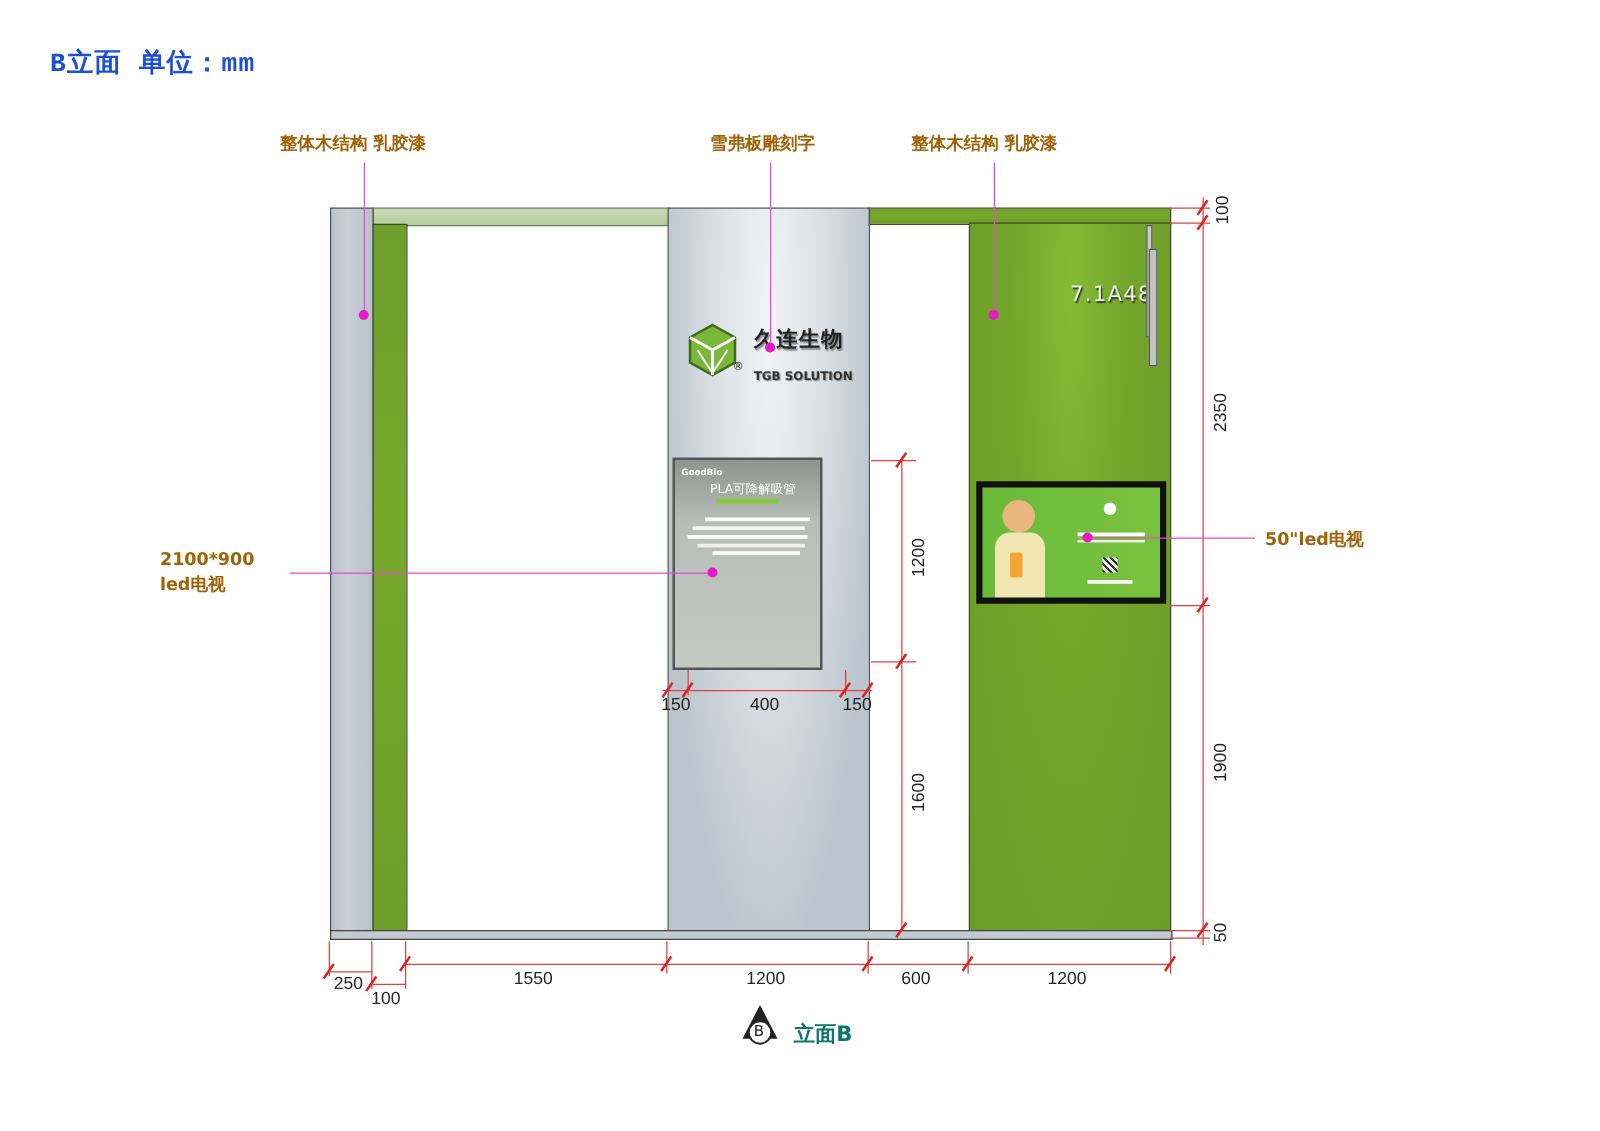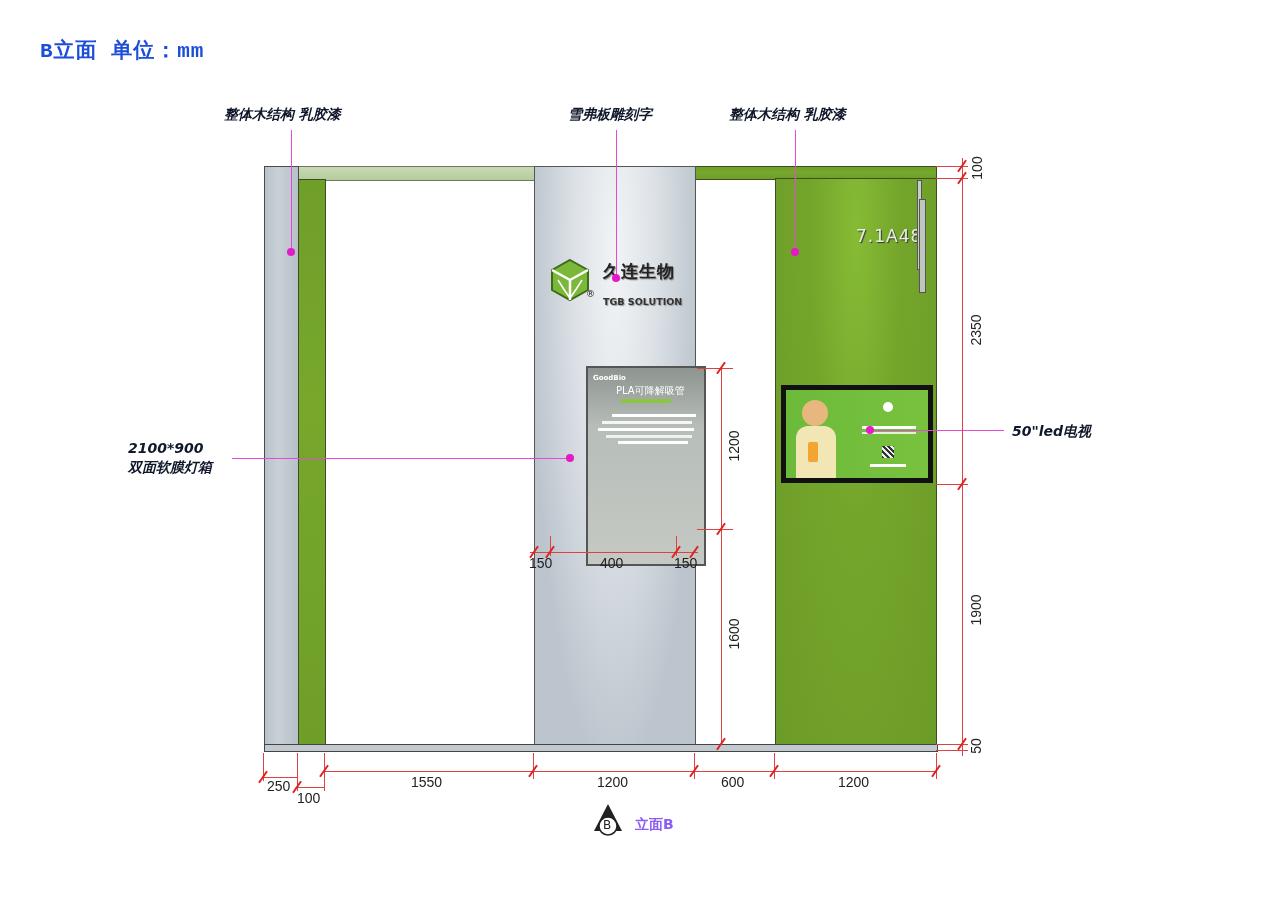--- a/index.html
+++ b/index.html
@@ -1,19 +1,19 @@
 <!DOCTYPE html>
 <html><head>
 <meta charset="utf-8">
 <style>
   html,body{margin:0;padding:0;background:#fff;}
   body{width:1280px;height:905px;position:relative;overflow:hidden;font-family:"DejaVu Sans","Liberation Sans",sans-serif;}
   .abs{position:absolute;}
   .title{left:40px;top:36px;font-size:21px;font-weight:bold;color:#1d4ed8;letter-spacing:1px;font-family:Liberation Mono, monospace;}
-  .note{font-size:14px;font-weight:bold;color:#0f172a;white-space:nowrap;font-style:italic;}
+  .note{font-size:14px;font-weight:bold;color:#a16207;white-space:nowrap;}
   .leader{background:#e34ad6;}
   .dot{width:8px;height:8px;border-radius:50%;background:#e619c8;}
   .dimv{background:#e04040;}
   .dimtxt{font-size:14px;color:#222;font-family:"Liberation Sans","DejaVu Sans",sans-serif;}
   .vtxt{transform:rotate(-90deg);transform-origin:center;}
   .tick{width:2px;height:14px;background:#d22;transform:rotate(35deg);}
   .grey{background:linear-gradient(90deg,#b9c2cb,#c9d0d6 40%,#b7c0c9);border:1px solid #4a4a4a;}
   .green{background:linear-gradient(180deg,#6f9e2a,#77a82c 40%,#6e9e28);border:1px solid #3c4f20;}
 </style>
 </head>
@@ -37,21 +37,21 @@
     <svg width="44" height="44" viewBox="0 0 44 44" style="position:absolute;left:0;top:2px;">
       <polygon points="22,2 40,12 40,32 22,42 4,32 4,12" fill="#7bb83a" stroke="#3e6b1a" stroke-width="2"></polygon>
       <path d="M22,22 L22,42 M22,22 L4,12 M22,22 L40,12" stroke="#fff" stroke-width="2.5" fill="none"></path>
       <path d="M10,22 Q16,32 22,40 M34,22 Q28,32 22,40" stroke="#fff" stroke-width="1.5" fill="none"></path>
     </svg>
     <span class="abs" style="left:38px;top:33px;font-size:9px;color:#222;">®</span>
     <span class="abs" style="left:55px;top:4px;font-size:17px;font-weight:bold;color:#222;letter-spacing:1px;text-shadow:1px 1px 1px #888;">久连生物</span>
     <span class="abs" style="left:55px;top:40px;font-size:9.5px;font-weight:bold;color:#333;text-shadow:1px 1px 1px #999;">TGB SOLUTION</span>
   </div>
 
-  <div class="abs" style="left:586px;top:366px;width:120px;height:200px;background:linear-gradient(180deg,#8e9590,#b7bdb8 30%,#c4c9c4);border:2px solid #555;box-sizing:border-box;">
+  <div class="abs" style="left:538px;top:366px;width:120px;height:170px;background:linear-gradient(180deg,#8e9590,#b7bdb8 30%,#c4c9c4);border:2px solid #555;box-sizing:border-box;">
     <span class="abs" style="left:5px;top:6px;font-size:7px;color:#fff;font-weight:bold;">GoodBio</span>
     <span class="abs" style="left:28px;top:16px;font-size:10px;color:#fff;">PLA可降解吸管</span>
     <div class="abs" style="left:33px;top:31px;width:50px;height:4px;background:#8cc63f;"></div>
     <div class="abs" style="left:10px;top:44px;width:100px;height:34px;">
       <div class="abs" style="left:14px;top:2px;width:84px;height:3px;background:#fff;"></div>
       <div class="abs" style="left:4px;top:9px;width:90px;height:3px;background:#f5f5f5;"></div>
       <div class="abs" style="left:0;top:16px;width:96px;height:3px;background:#fff;"></div>
       <div class="abs" style="left:8px;top:23px;width:86px;height:3px;background:#f0f0f0;"></div>
       <div class="abs" style="left:20px;top:29px;width:70px;height:3px;background:#fff;"></div>
     </div>
@@ -85,21 +85,21 @@
 
   <span class="abs note" style="left:568px;top:106px;">雪弗板雕刻字</span>
   <div class="abs leader" style="left:616px;top:130px;width:1px;height:148px;"></div>
   <div class="abs dot" style="left:612px;top:274px;"></div>
 
   <span class="abs note" style="left:729px;top:106px;">整体木结构 乳胶漆</span>
   <div class="abs leader" style="left:795px;top:130px;width:1px;height:122px;"></div>
   <div class="abs dot" style="left:791px;top:248px;"></div>
 
   <span class="abs note" style="left:128px;top:440px;">2100*900</span>
-  <span class="abs note" style="left:128px;top:459px;">双面软膜灯箱</span>
+  <span class="abs note" style="left:128px;top:459px;">led电视</span>
   <div class="abs leader" style="left:232px;top:458px;width:338px;height:1px;"></div>
   <div class="abs dot" style="left:566px;top:454px;"></div>
 
   <span class="abs note" style="left:1012px;top:423px;">50"led电视</span>
   <div class="abs leader" style="left:870px;top:430px;width:134px;height:1px;"></div>
   <div class="abs dot" style="left:866px;top:426px;"></div>
 
   <div class="abs dimv" style="left:962px;top:158px;width:1px;height:598px;"></div>
   <div class="abs dimv" style="left:936px;top:166px;width:32px;height:1px;"></div>
   <div class="abs dimv" style="left:936px;top:178px;width:32px;height:1px;"></div>
@@ -158,15 +158,15 @@
   <span class="abs dimtxt" style="left:597px;top:774px;">1200</span>
   <span class="abs dimtxt" style="left:721px;top:774px;">600</span>
   <span class="abs dimtxt" style="left:838px;top:774px;">1200</span>
 
   <div class="abs" style="left:593px;top:803px;width:110px;height:36px;">
     <svg width="30" height="34" viewBox="0 0 30 34" style="position:absolute;left:0;top:0;">
       <polygon points="15,1 29,28 1,28" fill="#222"></polygon>
       <circle cx="15" cy="23" r="9" fill="#fff" stroke="#222" stroke-width="1.5"></circle>
     </svg>
     <span class="abs" style="left:10px;top:15px;font-size:12px;color:#222;">B</span>
-    <span class="abs" style="left:42px;top:13px;font-size:14px;font-weight:bold;color:#8b5cf6;">立面B</span>
+    <span class="abs" style="left:42px;top:13px;font-size:17px;font-weight:bold;color:#0f766e;">立面B</span>
   </div>
 </div>
 
 </body></html>

